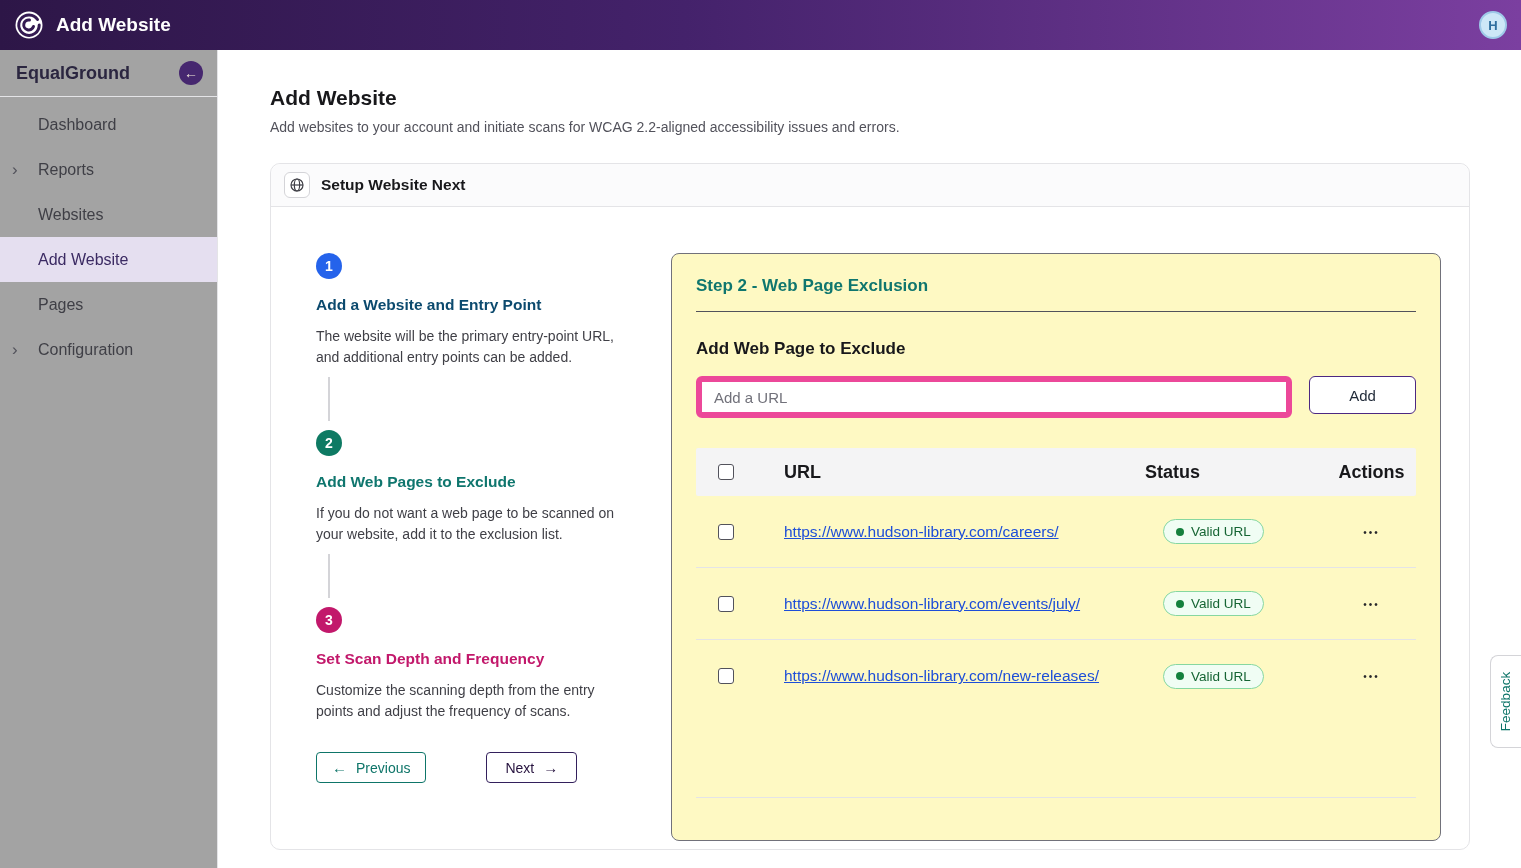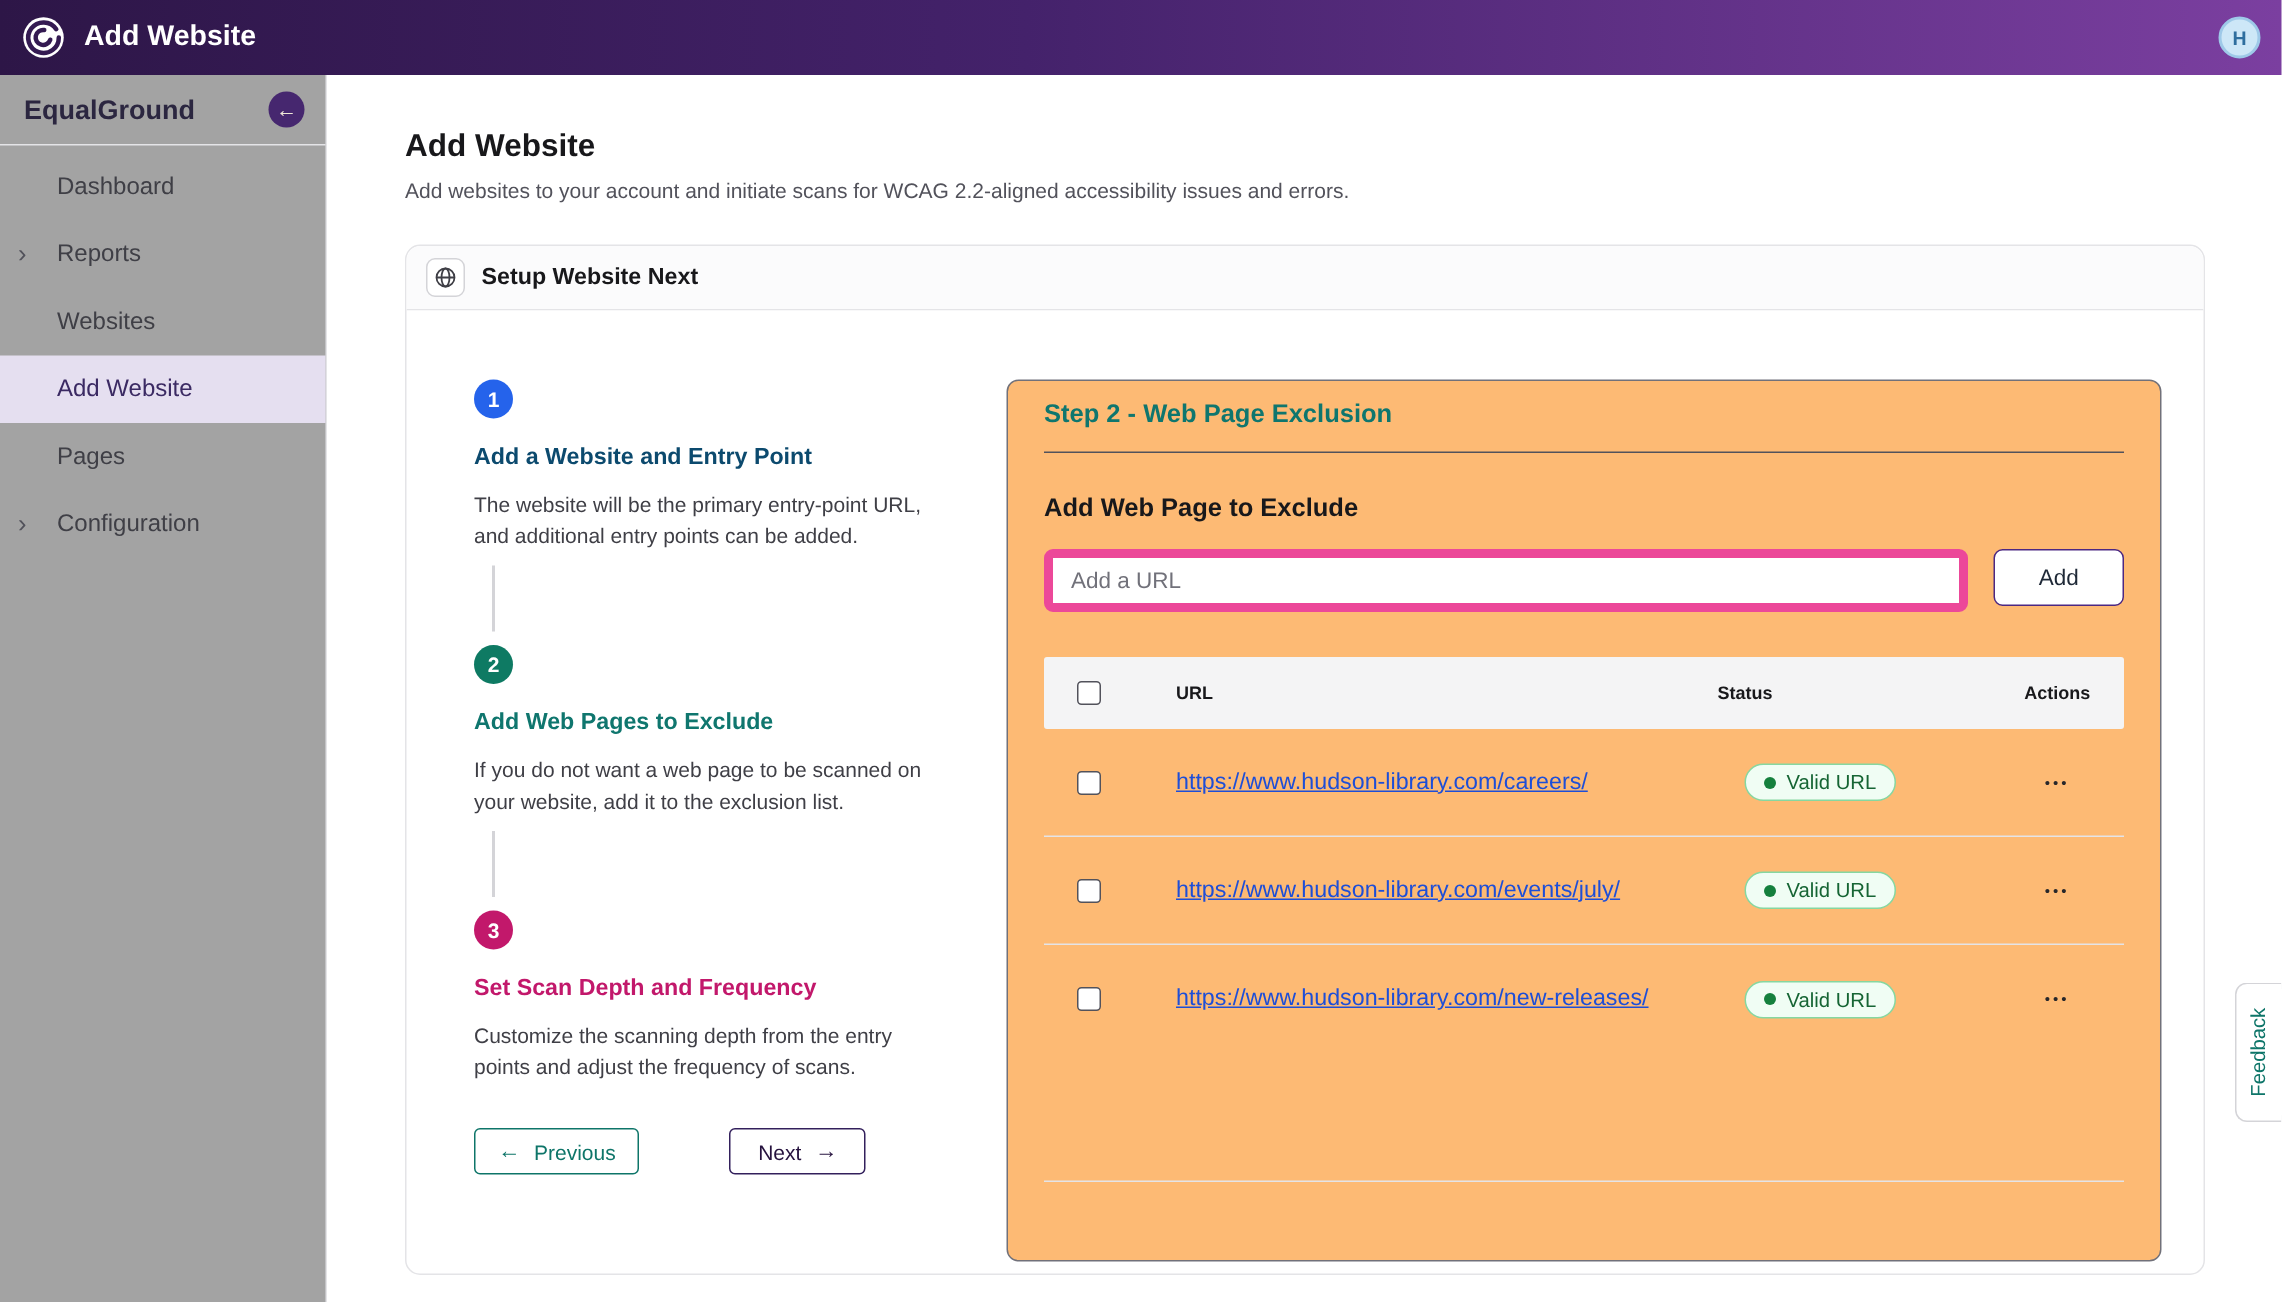--- a/index.html
+++ b/index.html
@@ -92,43 +92,43 @@
     border-radius:4px; font-size:14px; padding:6px 15px; cursor:pointer;
     font-family:inherit;
   }
   .btn-prev { border:1.5px solid #0e7569; color:#0e7569; }
   .btn-next { border:1.5px solid #33205c; color:#26123e; padding:6px 18px; }
   .btn .arrow { font-size:15px; }
 
   
   .panel {
     flex:1; border:1px solid #71717a; border-radius:8px;
-    padding:12px 24px 24px; min-height:588px; background:#fdba74;
+    padding:22px 24px 24px; min-height:588px; background:#fef9c3;
   }
   .panel-title {
     font-size:17px; font-weight:bold; color:#0f766e; margin:0;
     padding-bottom:15px; border-bottom:1px solid #52525b;
   }
   .add-heading { font-size:17px; font-weight:bold; color:#18181b; margin:27px 0 0; }
   .input-row { display:flex; gap:17px; margin-top:17px; }
   .url-input {
     flex:1; height:42px; border:6px solid #ec4899; border-radius:6px;
     padding:0 12px; font-size:15px; font-family:inherit; color:#18181b;
   }
   .url-input::placeholder { color:#71717a; }
   .add-btn {
-    width:87px; height:38px; background:#fff; border:1.5px solid #4c2882;
+    width:107px; height:38px; background:#fff; border:1.5px solid #4c2882;
     border-radius:6px; font-size:15px; color:#1f2937; cursor:pointer; font-family:inherit;
   }
 
   
   .table { margin-top:30px; }
   .thead, .trow { display:grid; grid-template-columns:58px 385px 190px 85px; align-items:center; }
   .thead { background:#f4f4f5; height:48px; border-radius:2px; }
-  .th { font-size:12px; font-weight:bold; color:#18181b; }
+  .th { font-size:18px; font-weight:bold; color:#18181b; }
   .th-url { padding-left:30px; }
   .th-status { padding-left:6px; }
   .th-actions { text-align:center; }
   .trow { min-height:72px; border-bottom:1px solid #e4e4e7; }
   .trow.last { border-bottom:none; }
   .cell-check, .hcell-check { display:flex; justify-content:center; }
   .checkbox {
     width:16px; height:16px; border:1.5px solid #52525b; border-radius:3px;
     background:#fff; cursor:pointer; padding:0; appearance:none; -webkit-appearance:none;
   }

